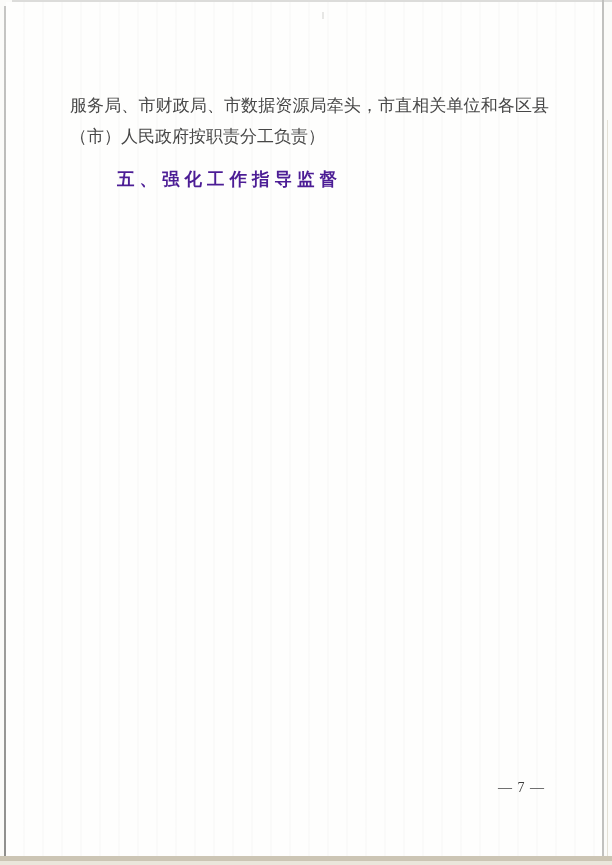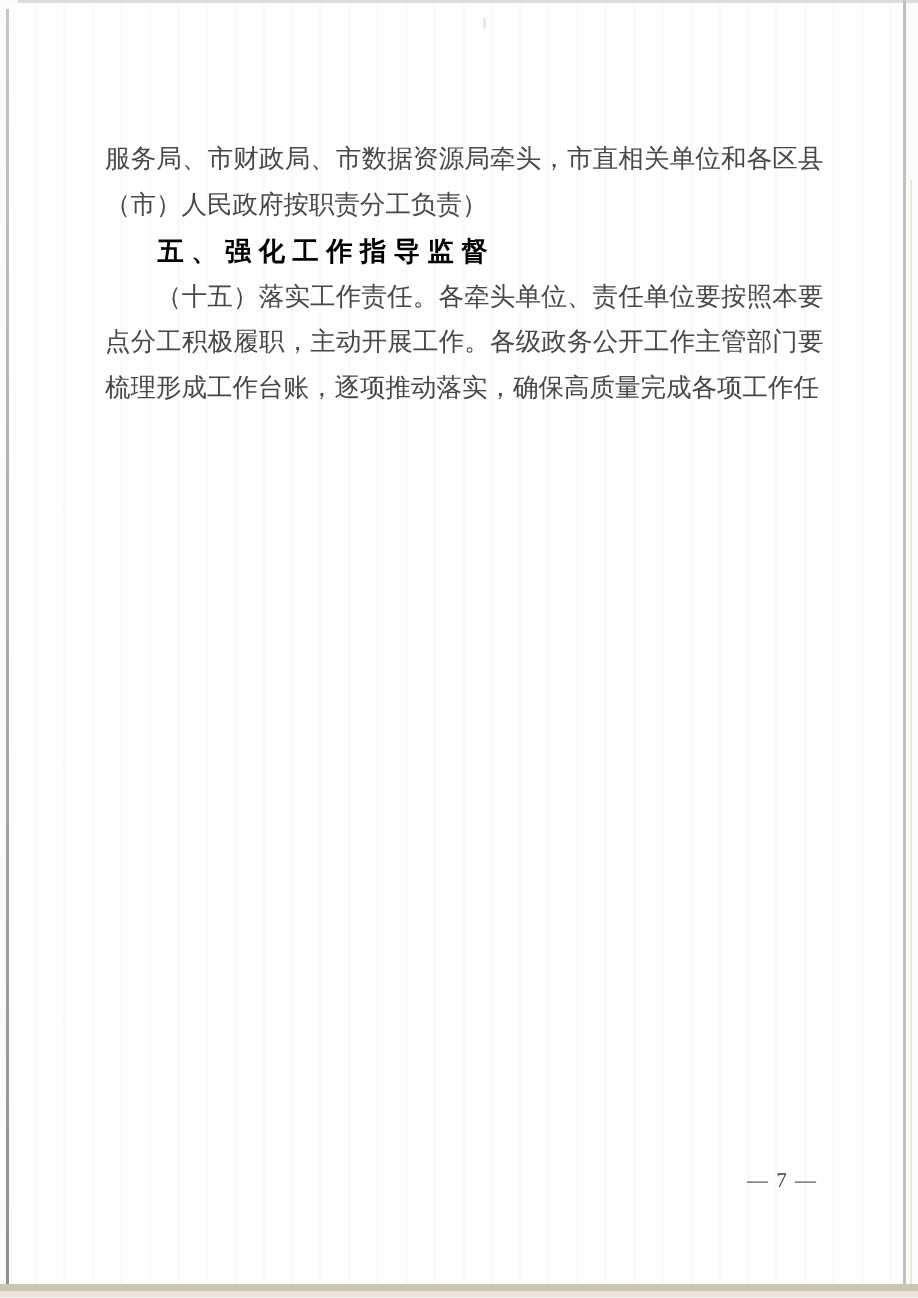--- a/index.html
+++ b/index.html
@@ -105,28 +105,28 @@
     text-align: justify;
   }
   .para {
     margin: 0;
     padding: 0;
   }
   .para.indent {
     text-indent: 2em;
   }
   .heading {
-    margin: 0;
+    margin: 12px;
     padding: 0;
     text-indent: 2em;
     font-family: "Liberation Sans", sans-serif;
     font-weight: 700;
     font-size: 17.5px;
     letter-spacing: 5px;
-    color: #000000;
+    color: #4c1d95;
     line-height: 30.5px;
     text-align: left;
   }
   .page-number {
     position: absolute;
     left: 498px;
     top: 780px;
     width: 60px;
     color: #3c3c3c;
     font-size: 14px;
@@ -146,18 +146,17 @@
   <div class="edge-left"></div>
   <div class="edge-right"></div>
   <div class="edge-right-outer"></div>
   <div class="edge-bottom-strip"></div>
   <div class="edge-bottom-fade"></div>
   <div class="speck"></div>
 
   <div class="content">
     <p class="para">服务局、市财政局、市数据资源局牵头，市直相关单位和各区县（市）人民政府按职责分工负责）</p>
     <p class="heading">五、强化工作指导监督</p>
-    <p class="para indent">（十五）落实工作责任。各牵头单位、责任单位要按照本要点分工积极履职，主动开展工作。各级政务公开工作主管部门要梳理形成工作台账，逐项推动落实，确保高质量完成各项工作任</p>
   </div>
 
   <div class="page-number">— 7 —</div>
 
 </div>
 
 </body></html>

